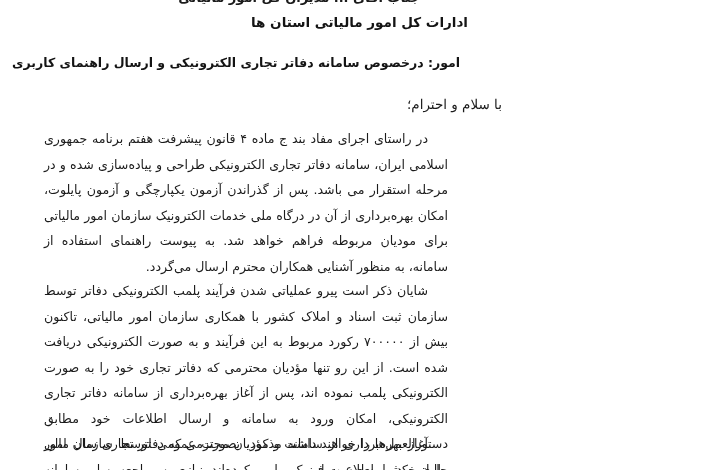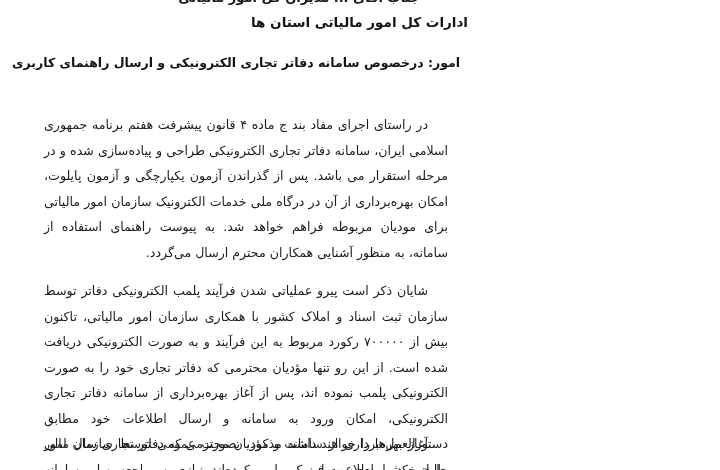--- a/index.html
+++ b/index.html
@@ -65,41 +65,42 @@
   .body-block {
     position: absolute;
     right: 272px;
     width: 404px;
     text-align: justify;
     text-align-last: right;
     font-size: 12.6px;
     line-height: 25.5px;
     color: #1b1b1b;
   }
-  .body-block.p1 { top: 112px; }
+  .body-block.p1 { top: 126px; }
   .body-block.p2 { top: 278px; }
   .body-block.p3 { top: 431px; }
   .body-block .indent { display: inline-block; width: 20px; }
 </style>
 </head>
 <body>
 
 <div class="page">
 
   <div class="clip-top">
     <div class="cut-line">جناب آقای ... مدیران کل امور مالیاتی</div>
   </div>
 
   <div class="recipient">ادارات کل امور مالیاتی استان ها</div>
 
   <div class="subject">
     <span>امور:</span>
     <span>درخصوص سامانه دفاتر تجاری الکترونیکی و ارسال راهنمای کاربری</span>
   </div>
 
+  <div class="salutation">با سلام و احترام؛</div>
 
   <div class="body-block p1">
     <span class="indent"></span><span>در راستای اجرای مفاد بند ج ماده ۴ قانون پیشرفت هفتم برنامه جمهوری اسلامی ایران، سامانه دفاتر تجاری الکترونیکی طراحی و پیاده‌سازی شده و در مرحله استقرار می باشد. پس از گذراندن آزمون یکپارچگی و آزمون پایلوت، امکان بهره‌برداری از آن در درگاه ملی خدمات الکترونیک سازمان امور مالیاتی برای مودیان مربوطه فراهم خواهد شد. به پیوست راهنمای استفاده از سامانه، به منظور آشنایی همکاران محترم ارسال می‌گردد.</span>
   </div>
 
   <div class="body-block p2">
     <span class="indent"></span><span>شایان ذکر است پیرو عملیاتی شدن فرآیند پلمب الکترونیکی دفاتر توسط سازمان ثبت اسناد و املاک کشور با همکاری سازمان امور مالیاتی، تاکنون بیش از ۷۰۰۰۰۰ رکورد مربوط به این فرآیند و به صورت الکترونیکی دریافت شده است. از این رو تنها مؤدیان محترمی که دفاتر تجاری خود را به صورت الکترونیکی پلمب نموده اند، پس از آغاز بهره‌برداری از سامانه دفاتر تجاری الکترونیکی، امکان ورود به سامانه و ارسال اطلاعات خود مطابق دستورالعمل‌ها را خواهند داشت و مؤدیان محترمی که دفاتر تجاری سال مالی جاری خود را به صورت فیزیکی پلمب کرده‌اند، نیازی به مراجعه به این سامانه نخواهند داشت.</span>
   </div>
 
   <div class="body-block p3">

